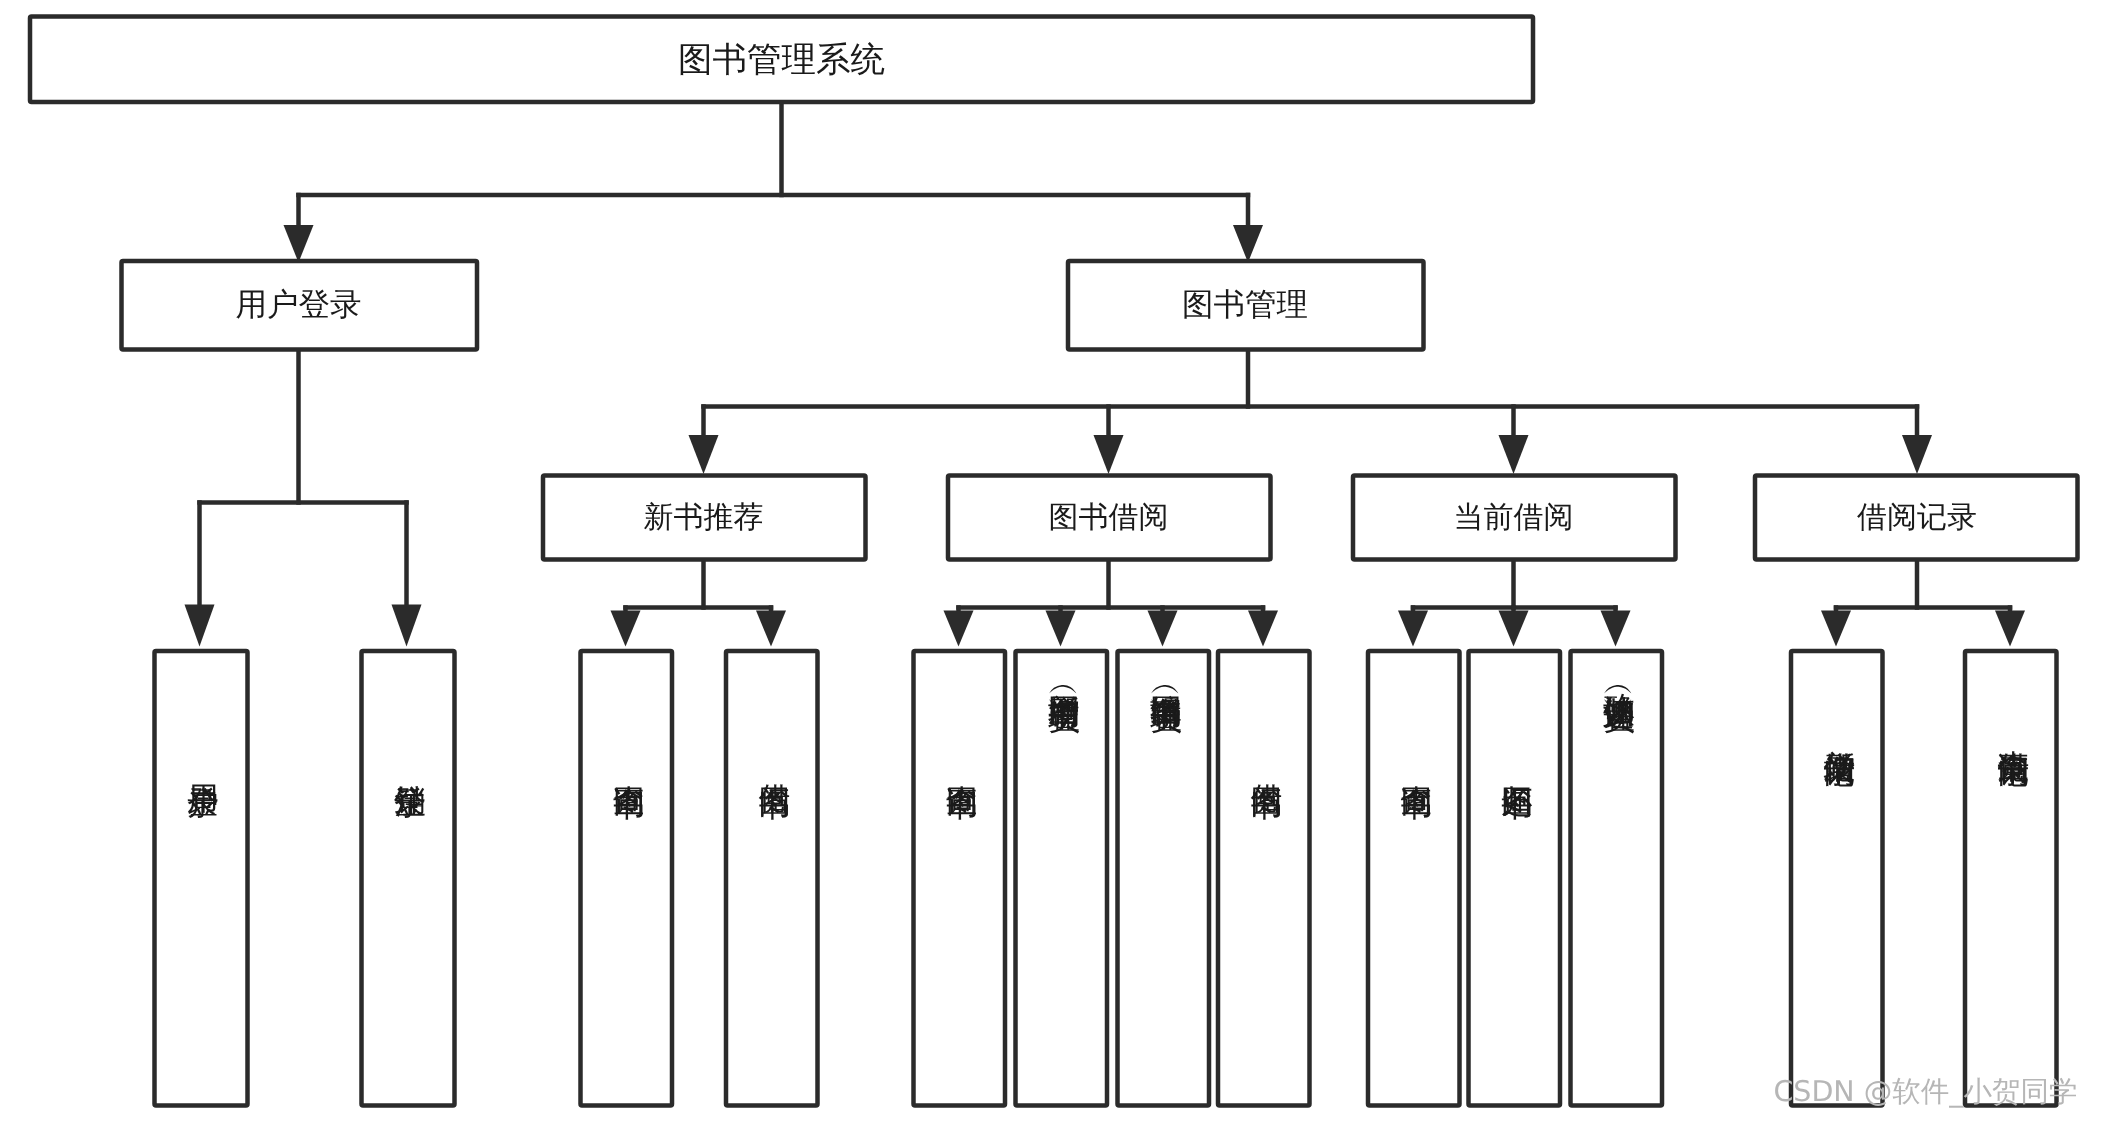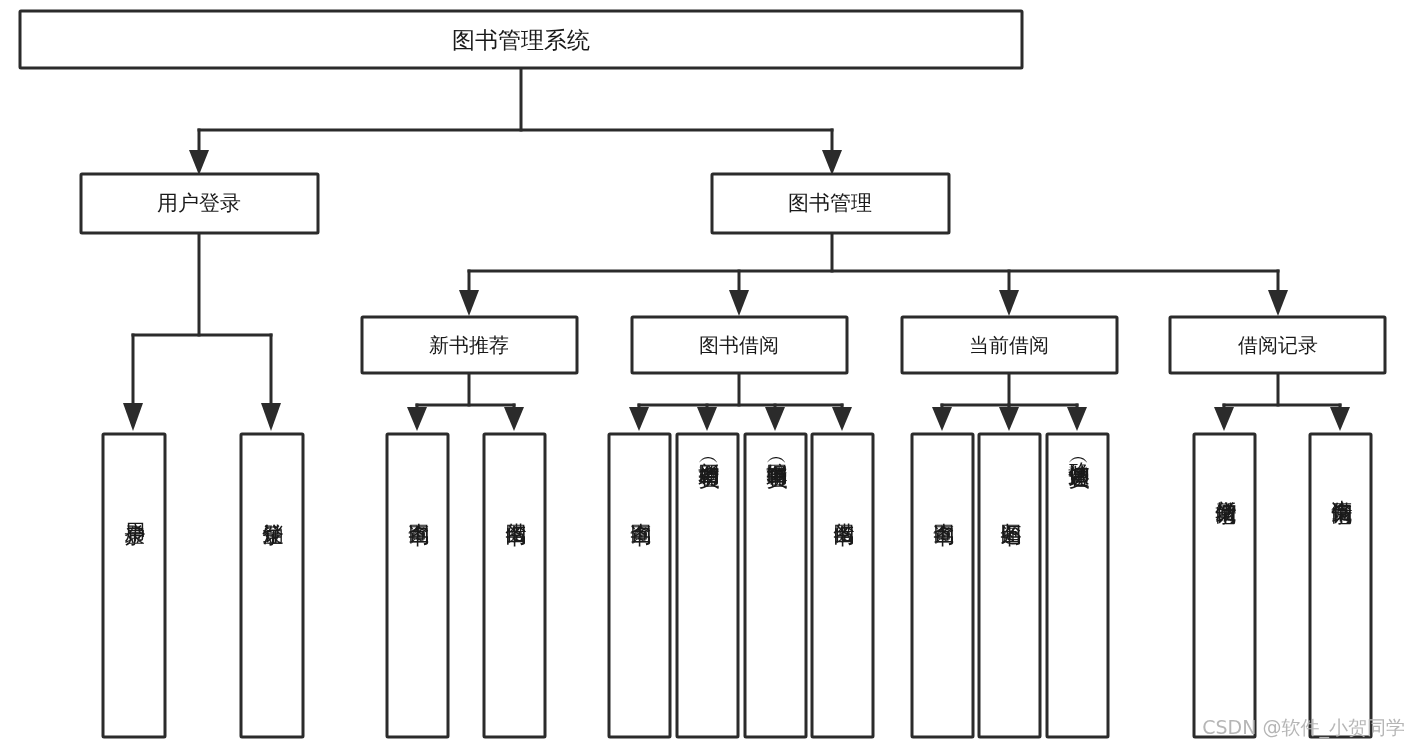--- a/index.html
+++ b/index.html
@@ -50,21 +50,21 @@
     stroke-width: 3;
     fill: none;
     stroke-linecap: square;
   }
   .arrow-head {
     fill: #2b2b2b;
     stroke: none;
   }
   .watermark {
     position: absolute;
-    right: 0;
+    right: 20px;
     bottom: 6px;
     font-family: "DejaVu Sans", "Liberation Sans", sans-serif;
     font-size: 19px;
     color: #b6b6b6;
     white-space: nowrap;
     user-select: none;
   }
 </style>
 </head>
 <body>

